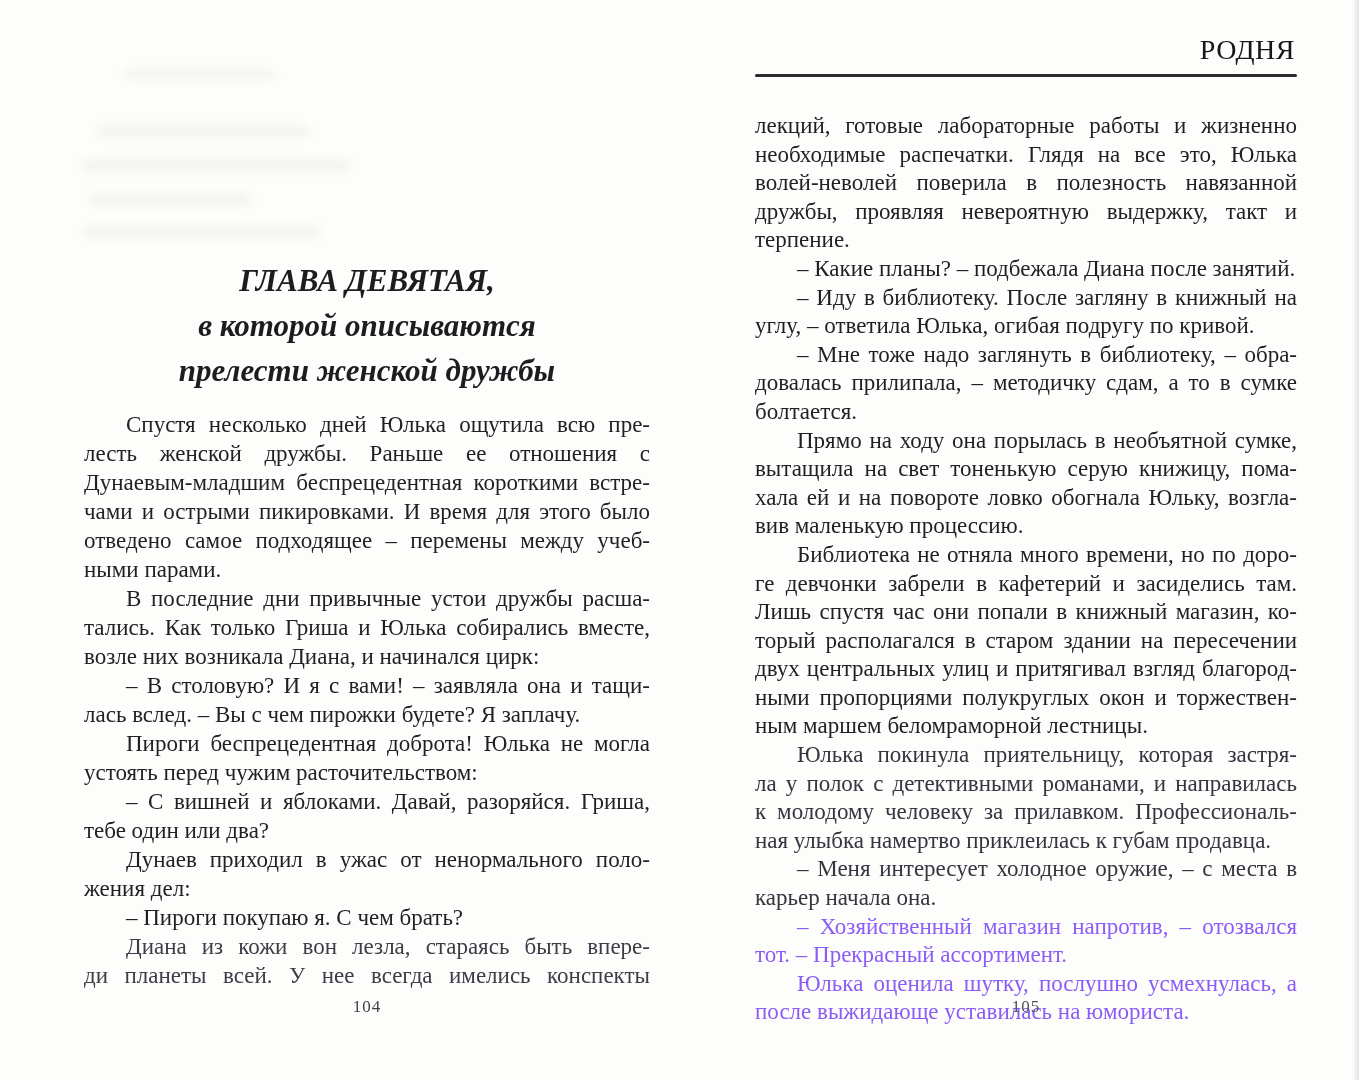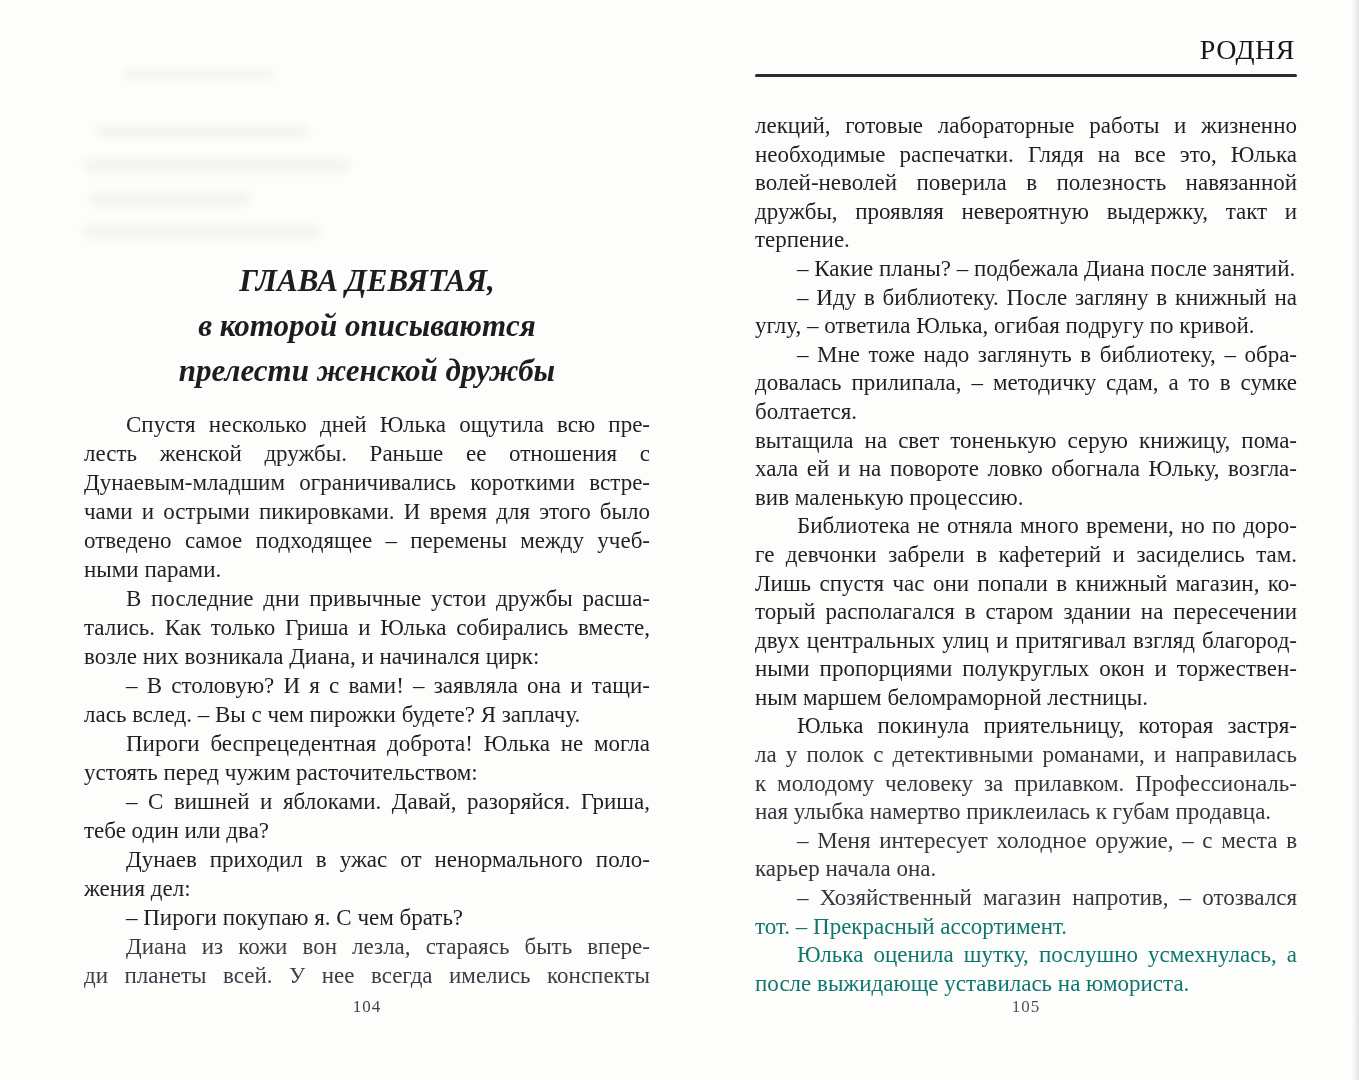--- a/index.html
+++ b/index.html
@@ -44,21 +44,21 @@
   }
   .body-left  .line { height: 29px;   line-height: 29px; }
   .body-right .line { height: 28.6px; line-height: 28.6px; }
   .line.j,  .line.ij { text-align: justify; text-align-last: justify; }
   .line.e,  .line.ie { text-align: left;    text-align-last: left; }
   .line.ij, .line.ie { padding-left: 42px; text-align: right; }
 
   
   .body-left  .line:nth-child(n+19) { color: #3c3d47; filter: blur(0.3px); }
   .body-right .line:nth-child(n+23) { color: #34353f; filter: blur(0.25px); }
-  .body-right .line:nth-child(n+29) { color: #0f766e; filter: blur(0.4px); }
+  .body-right .line:nth-child(n+29) { color: #8b5cf6; filter: blur(0.4px); }
 
   .running-header {
     position: absolute; top: 34px; right: 2px;
     font-weight: normal; font-size: 28px; letter-spacing: 0.5px; color: #17171b;
   }
   .header-rule {
     position: absolute; top: 74px; left: 0; width: 100%; height: 3px;
     background: #2b2b30; border-radius: 2px;
   }
 
@@ -84,21 +84,21 @@
 
     <div class="chapter-heading">
       <div>ГЛАВА ДЕВЯТАЯ,</div>
       <div>в которой описываются</div>
       <div>прелести женской дружбы</div>
     </div>
 
     <div class="body-left" id="body-left">
         <div class="line ij">Спустя несколько дней Юлька ощутила всю пре-</div>
         <div class="line j">лесть женской дружбы. Раньше ее отношения с</div>
-        <div class="line j">Дунаевым-младшим ограничивались короткими встре-</div>
+        <div class="line j">Дунаевым-младшим беспрецедентная короткими встре-</div>
         <div class="line j">чами и острыми пикировками. И время для этого было</div>
         <div class="line j">отведено самое подходящее – перемены между учеб-</div>
         <div class="line e">ными парами.</div>
         <div class="line ij">В последние дни привычные устои дружбы расша-</div>
         <div class="line j">тались. Как только Гриша и Юлька собирались вместе,</div>
         <div class="line e">возле них возникала Диана, и начинался цирк:</div>
         <div class="line ij">– В столовую? И я с вами! – заявляла она и тащи-</div>
         <div class="line e">лась вслед. – Вы с чем пирожки будете? Я заплачу.</div>
         <div class="line ij">Пироги беспрецедентная доброта! Юлька не могла</div>
         <div class="line e">устоять перед чужим расточительством:</div>
@@ -123,20 +123,21 @@
         <div class="line j">необходимые распечатки. Глядя на все это, Юлька</div>
         <div class="line j">волей-неволей поверила в полезность навязанной</div>
         <div class="line j">дружбы, проявляя невероятную выдержку, такт и</div>
         <div class="line e">терпение.</div>
         <div class="line ie">– Какие планы? – подбежала Диана после занятий.</div>
         <div class="line ij">– Иду в библиотеку. После загляну в книжный на</div>
         <div class="line e">углу, – ответила Юлька, огибая подругу по кривой.</div>
         <div class="line ij">– Мне тоже надо заглянуть в библиотеку, – обра-</div>
         <div class="line j">довалась прилипала, – методичку сдам, а то в сумке</div>
         <div class="line e">болтается.</div>
+        <div class="line ij">Прямо на ходу она порылась в необъятной сумке,</div>
         <div class="line j">вытащила на свет тоненькую серую книжицу, пома-</div>
         <div class="line j">хала ей и на повороте ловко обогнала Юльку, возгла-</div>
         <div class="line e">вив маленькую процессию.</div>
         <div class="line ij">Библиотека не отняла много времени, но по доро-</div>
         <div class="line j">ге девчонки забрели в кафетерий и засиделись там.</div>
         <div class="line j">Лишь спустя час они попали в книжный магазин, ко-</div>
         <div class="line j">торый располагался в старом здании на пересечении</div>
         <div class="line j">двух центральных улиц и притягивал взгляд благород-</div>
         <div class="line j">ными пропорциями полукруглых окон и торжествен-</div>
         <div class="line e">ным маршем беломраморной лестницы.</div>

